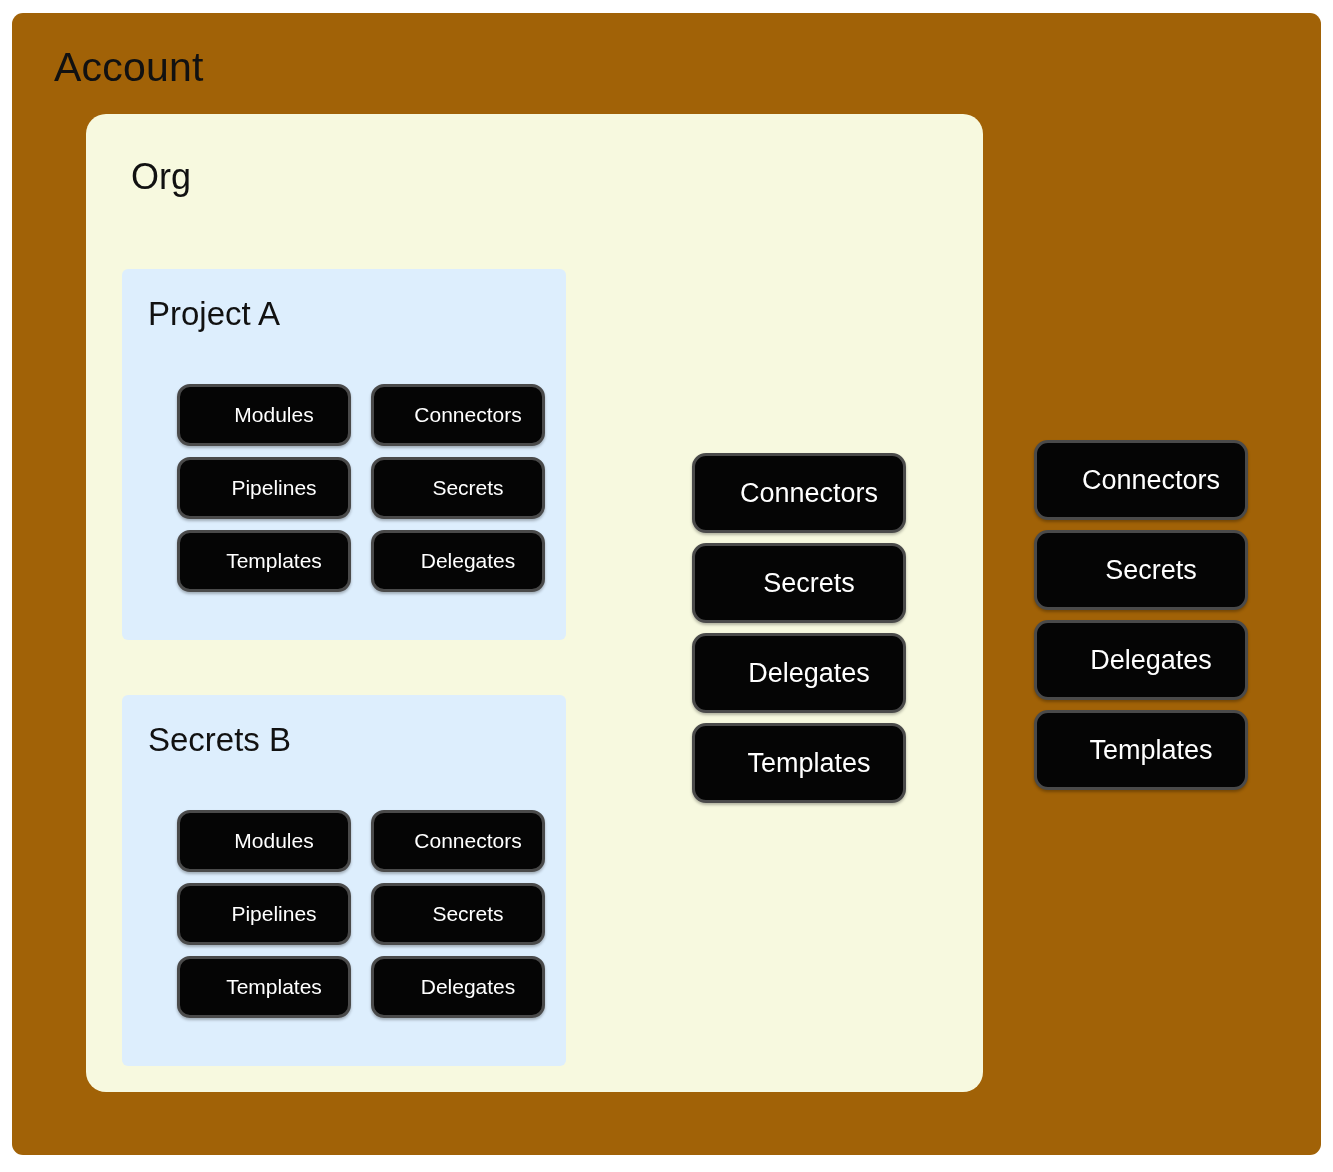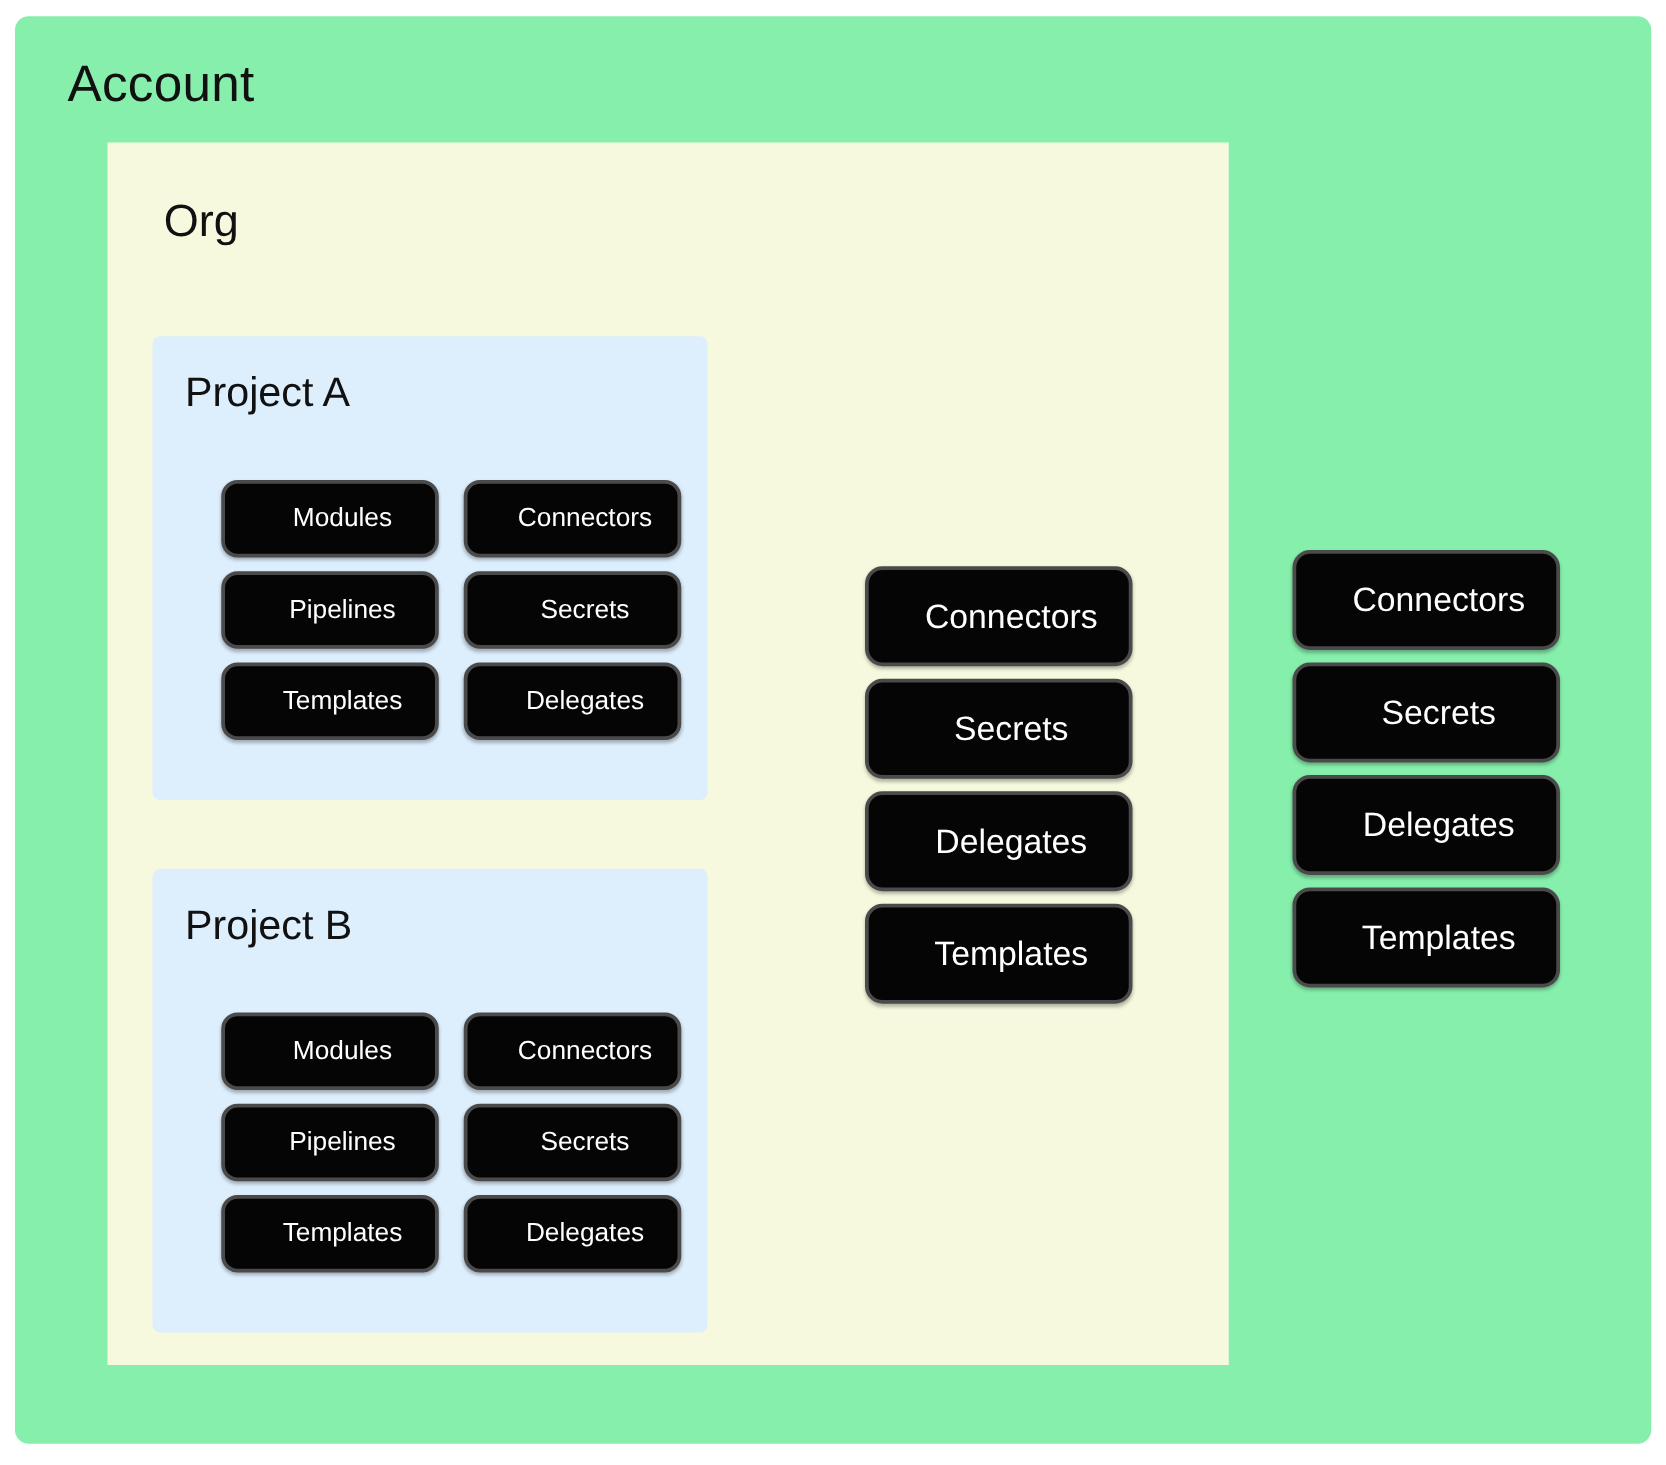--- a/index.html
+++ b/index.html
@@ -15,21 +15,21 @@
     overflow: hidden;
   }
 
   
   .account-card {
     position: absolute;
     left: 12px;
     top: 13px;
     width: 1309px;
     height: 1142px;
-    background: #86efac;
+    background: #a16207;
     border-radius: 11px;
     box-sizing: border-box;
   }
 
   .account-title {
     position: absolute;
     left: 42px;
     top: 30px;
     font-size: 41px;
     line-height: 1.2;
@@ -40,21 +40,21 @@
   }
 
   
   .org-panel {
     position: absolute;
     left: 74px;
     top: 101px;
     width: 897px;
     height: 978px;
     background: #f7f9df;
-    border-radius: 0;
+    border-radius: 20px;
     box-sizing: border-box;
   }
 
   .org-title {
     position: absolute;
     left: 45px;
     top: 41px;
     font-size: 36px;
     line-height: 1.2;
     color: #111111;
@@ -174,21 +174,21 @@
         <div class="pill small">
           <span>Templates</span>
         </div>
         <div class="pill small">
           <span>Delegates</span>
         </div>
       </div>
     </div>
 
     <div class="project-panel pb">
-      <div class="project-title">Project B</div>
+      <div class="project-title">Secrets B</div>
       <div class="project-grid">
         <div class="pill small">
           <span>Modules</span>
         </div>
         <div class="pill small">
           <span>Connectors</span>
         </div>
         <div class="pill small">
           <span>Pipelines</span>
         </div>

